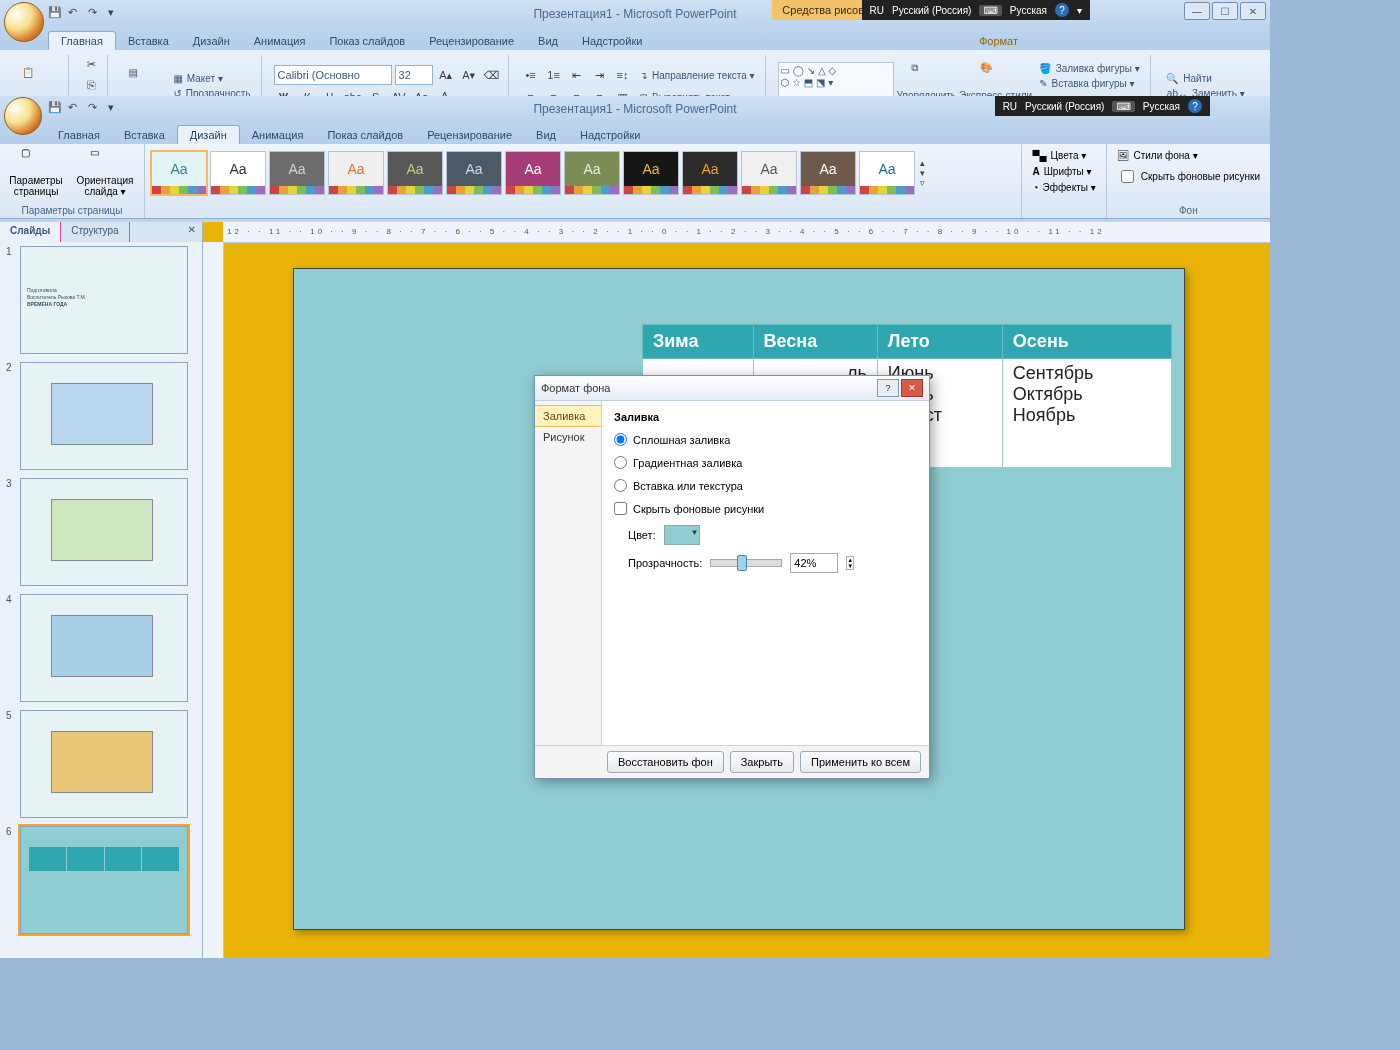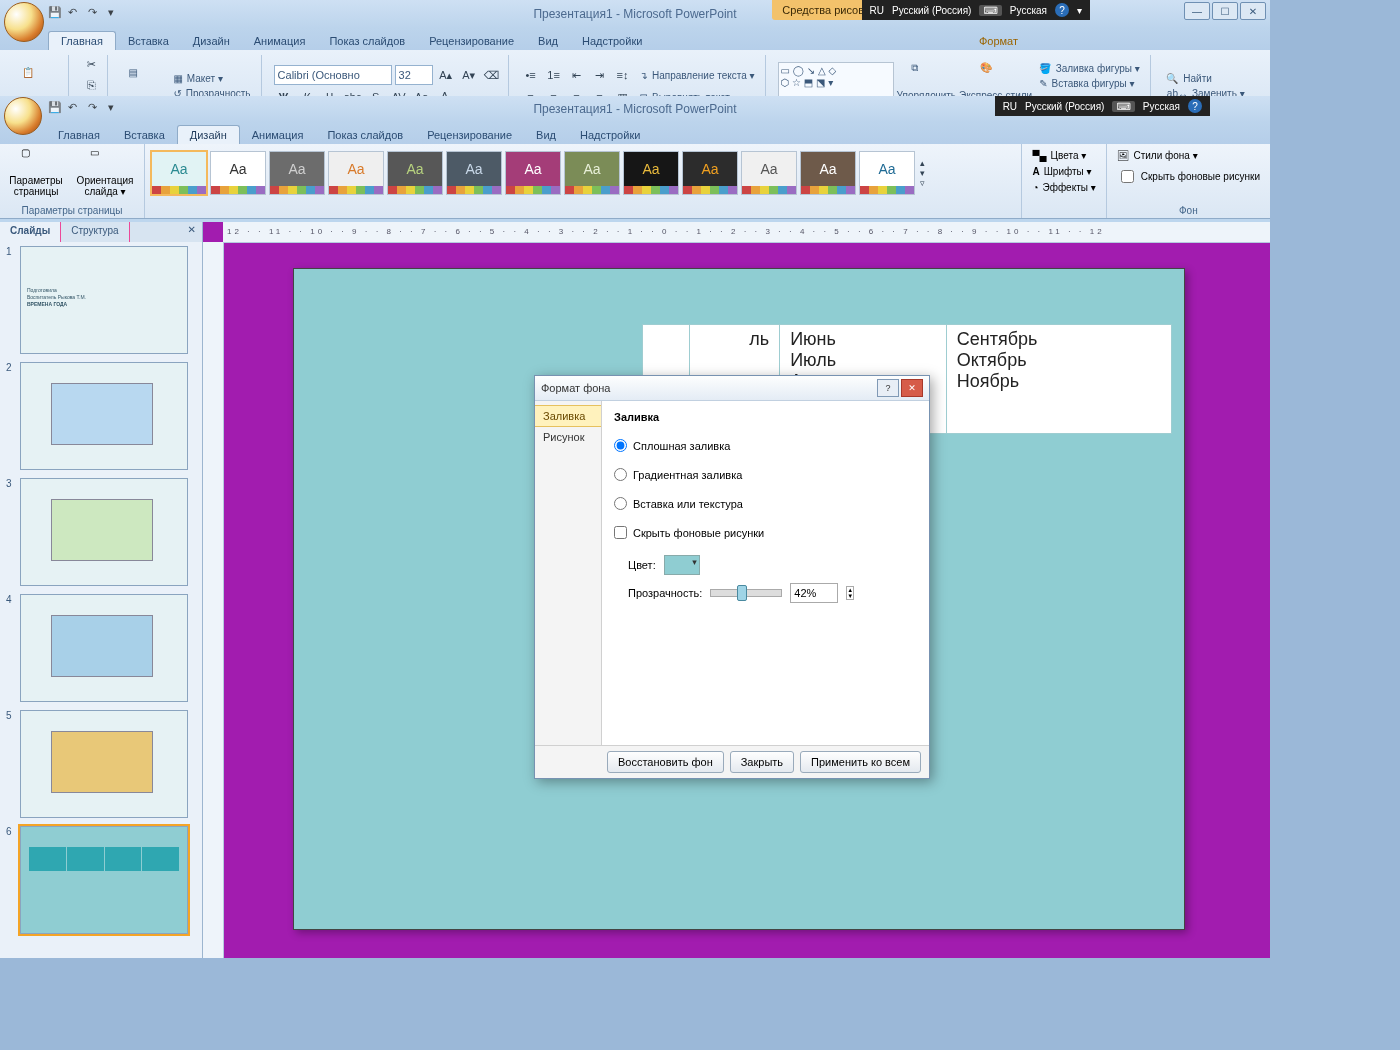--- a/index.html
+++ b/index.html
@@ -45,21 +45,21 @@
 .slidepane{width:202px;background:#eaf1f9;border-right:1px solid #9cb5cf;display:flex;flex-direction:column}
 .sp-tabs{height:20px;display:flex;background:#d7e4f1;font-size:10px}
 .sp-tab{padding:3px 10px;border-right:1px solid #ec4899;color:#3a597c}
 .sp-tab.active{background:#eaf1f9;font-weight:bold}
 .sp-close{margin-left:auto;padding:2px 6px;color:#3a597c}
 .thumbs{flex:1;overflow:auto;padding:4px 6px}
 .thumb-wrap{display:flex;gap:4px;margin-bottom:8px}
 .thumb-num{width:10px;font-size:10px;color:#3a597c}
 .thumb{width:166px;height:106px;background:#dff0f1;border:1px solid #8aa4bf;position:relative;overflow:hidden}
 .thumb.sel{outline:2px solid #f4a426}
-.canvas-area{flex:1;background:#a21caf;position:relative;overflow:hidden}
+.canvas-area{flex:1;background:#eab308;position:relative;overflow:hidden}
 .vruler{position:absolute;left:0;top:20px;bottom:0;width:20px;background:#eef4fa;border-right:1px solid #b6cadf}
 .hruler{position:absolute;left:20px;right:0;top:0;height:20px;background:#eef4fa;border-bottom:1px solid #b6cadf;font-size:8px;color:#556;overflow:hidden;white-space:nowrap;letter-spacing:3px;padding-left:4px;line-height:20px}
 .slide{position:absolute;left:90px;top:46px;width:890px;height:660px;background:#8fcdd2;border:1px solid #444;box-shadow:3px 3px 8px rgba(0,0,0,.3)}
 .txtbox{position:absolute;border:1px dashed #6a8aa8}
 .tb1{left:45px;top:56px;width:300px;height:26px;color:#356;font-size:16px;padding:2px 6px}
 .tbtitle{left:45px;bottom:80px;right:45px;height:46px;font-size:28px;font-weight:bold;color:#3f7c84;letter-spacing:1px;padding:4px 8px;text-transform:uppercase}
 .tbl{position:absolute;left:348px;top:55px;width:530px;border-collapse:collapse;font-size:18px}
 .tbl th{background:#2fa7b1;color:#fff;padding:6px 10px;text-align:left;border:1px solid #6fb8be;font-weight:bold}
 .tbl td{background:#fff;color:#222;padding:4px 10px;border:1px solid #9ecdd1;vertical-align:top;height:100px}
 
@@ -67,21 +67,21 @@
 .dlg-title{height:24px;background:linear-gradient(#fdfefe,#e4ecf5);border-bottom:1px solid #c1d0e0;display:flex;align-items:center;padding:0 6px;font-size:11px;color:#333}
 .dlg-title .xbtn{margin-left:auto;display:flex;gap:2px}
 .dlg-title .xbtn div{width:20px;height:16px;border:1px solid #8099b5;background:#e8eef6;display:flex;align-items:center;justify-content:center;font-size:9px}
 .dlg-title .xbtn .close{background:#d65c49;color:#fff;border-color:#a8382a}
 .dlg-body{display:flex;height:344px}
 .dlg-nav{width:66px;background:#f4f4f4;border-right:1px solid #d0d0d0;padding-top:4px}
 .dlg-nav div{padding:4px 8px;font-size:11px;color:#333;cursor:pointer}
 .dlg-nav .sel{background:#fff2bd;border:1px solid #e6c15e;border-left:none;border-right:none;color:#6a4a00}
 .dlg-main{flex:1;background:#fff;padding:10px 12px}
 .dlg-main h4{margin:0 0 10px;font-size:11px;font-weight:bold}
-.radio-row,.check-row{display:flex;align-items:center;gap:6px;margin:16px 0;font-size:11px}
+.radio-row,.check-row{display:flex;align-items:center;gap:6px;margin:10px 0;font-size:11px}
 .radio-row input,.check-row input{margin:0}
 .field-row{display:flex;align-items:center;gap:8px;margin:8px 0 0 14px;font-size:11px}
 .colorbtn{width:34px;height:18px;border:1px solid #8aa;background:#8fcdd2;position:relative}
 .colorbtn:after{content:"▾";position:absolute;right:2px;top:1px;font-size:9px;color:#333}
 .slider{width:70px;height:6px;background:#ddd;border:1px solid #aaa;position:relative}
 .slider .hdl{position:absolute;top:-5px;left:26px;width:8px;height:14px;background:#9fd4e6;border:1px solid #4a8aa0;border-radius:2px}
 .spin{width:40px;height:18px;border:1px solid #aaa;background:#fff;display:inline-flex;align-items:center;padding:0 3px;font-size:11px}
 .dlg-btns{height:32px;border-top:1px solid #d0d0d0;display:flex;align-items:center;justify-content:flex-end;gap:6px;padding:0 8px;background:#f4f4f4}
 .dlg-btns button{height:22px;padding:0 10px;font-size:11px;background:linear-gradient(#fefefe,#e4e9ef);border:1px solid #9ab;border-radius:3px}
 .bigbtn-col{display:flex;flex-direction:column;align-items:center;font-size:10px;gap:2px}
@@ -488,20 +488,26 @@
             </div>
           </div>
         </div>
     </div>
     <div class="canvas-area">
       <div class="hruler">12 · · 11 · · 10 · · 9 · · 8 · · 7 · · 6 · · 5 · · 4 · · 3 · · 2 · · 1 · · 0 · · 1 · · 2 · · 3 · · 4 · · 5 · · 6 · · 7 · · 8 · · 9 · · 10 · · 11 · · 12</div>
       <div class="vruler"></div>
       <div class="slide">
         <table class="tbl">
           <tbody>
+              <tr>
+            <th>Зима</th>
+            <th>Весна</th>
+            <th>Лето</th>
+            <th>Осень</th>
+          </tr>
           <tr>
             <td style="white-space:pre-line"></td>
             <td style="white-space:pre-line;text-align:right">ль</td>
             <td style="white-space:pre-line">Июнь
 Июль
 Август</td>
             <td style="white-space:pre-line">Сентябрь
 Октябрь
 Ноябрь</td>
           </tr>

